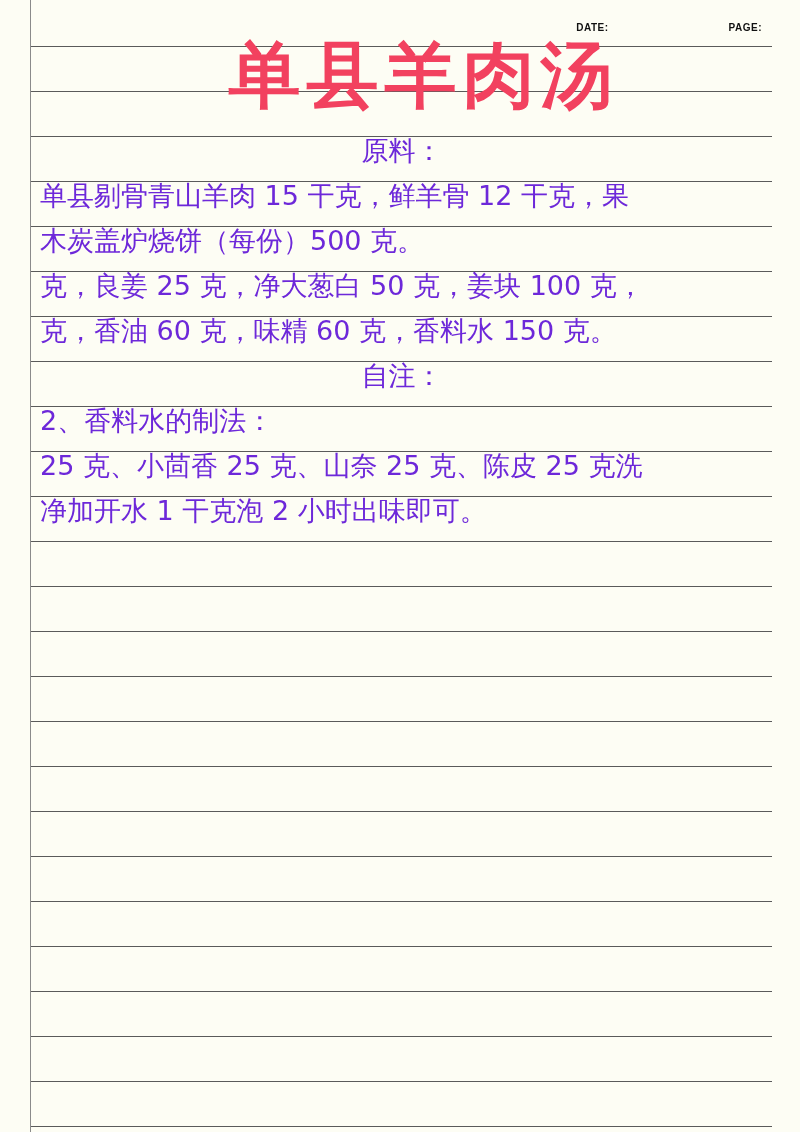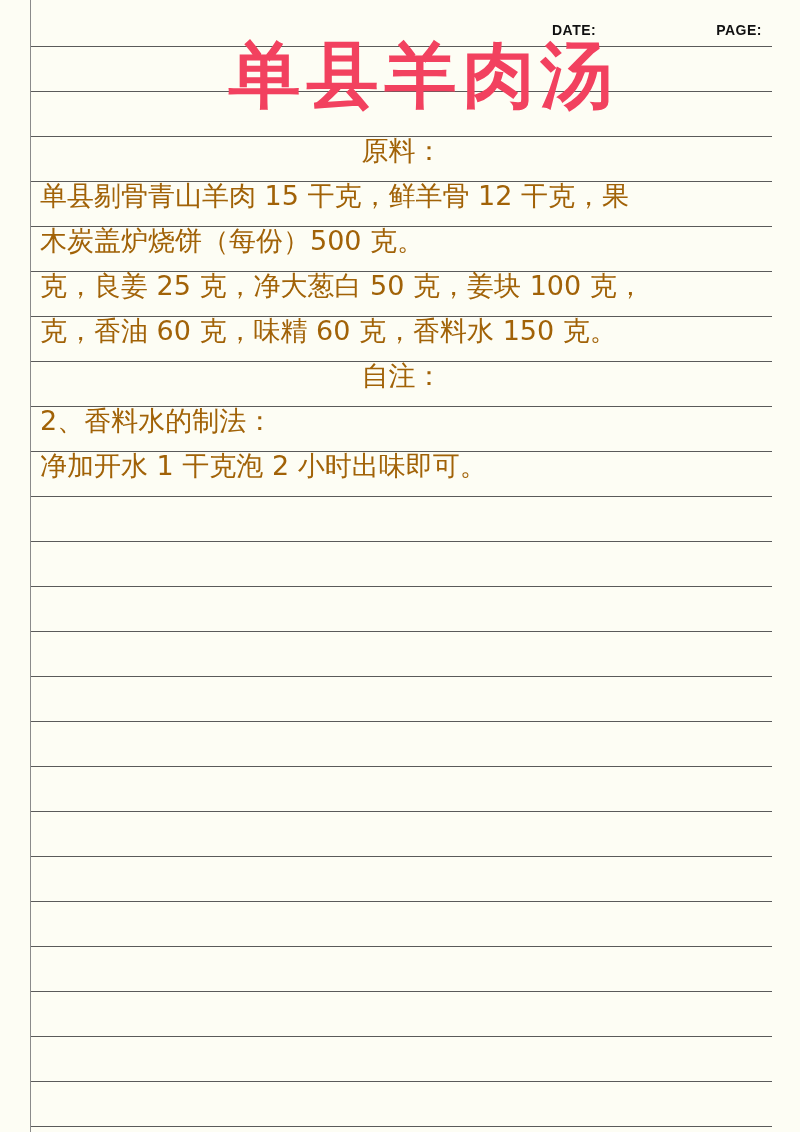--- a/index.html
+++ b/index.html
@@ -45,21 +45,21 @@
   .meta {
     position: absolute;
     top: 22px;
     left: 0;
     right: 28px;
     height: 20px;
     display: flex;
     justify-content: flex-end;
     gap: 120px;
     padding-right: 10px;
-    font-size: 14px;
+    font-size: 10px;
     font-weight: bold;
     letter-spacing: 0.5px;
     color: #111;
   }
   .title {
     position: absolute;
     top: 36px;
     left: 0;
     right: 0;
     text-align: center;
@@ -74,21 +74,21 @@
   .content {
     position: absolute;
     left: 40px;
     right: 36px;
     top: 128px;
   }
   .line {
     height: 45px;
     line-height: 45px;
     font-size: 27px;
-    color: #a16207;
+    color: #6d28d9;
     white-space: nowrap;
     font-family: "DejaVu Sans", "Liberation Sans", sans-serif;
   }
   .center { text-align: center; }
   .just   { text-align: left; }
 </style>
 </head>
 <body>
 
 <div class="page">
@@ -130,16 +130,17 @@
   <div class="title">单县羊肉汤</div>
 
   <div class="content" id="content">
       <div class="line center">原料：</div>
       <div class="line just">单县剔骨青山羊肉 15 干克，鲜羊骨 12 干克，果</div>
       <div class="line just">木炭盖炉烧饼（每份）500 克。</div>
       <div class="line just">克，良姜 25 克，净大葱白 50 克，姜块 100 克，</div>
       <div class="line just">克，香油 60 克，味精 60 克，香料水 150 克。</div>
       <div class="line center">自注：</div>
       <div class="line just">2、香料水的制法：</div>
+      <div class="line just">25 克、小茴香 25 克、山奈 25 克、陈皮 25 克洗</div>
       <div class="line just">净加开水 1 干克泡 2 小时出味即可。</div>
     </div>
 
 </div>
 
 </body></html>

